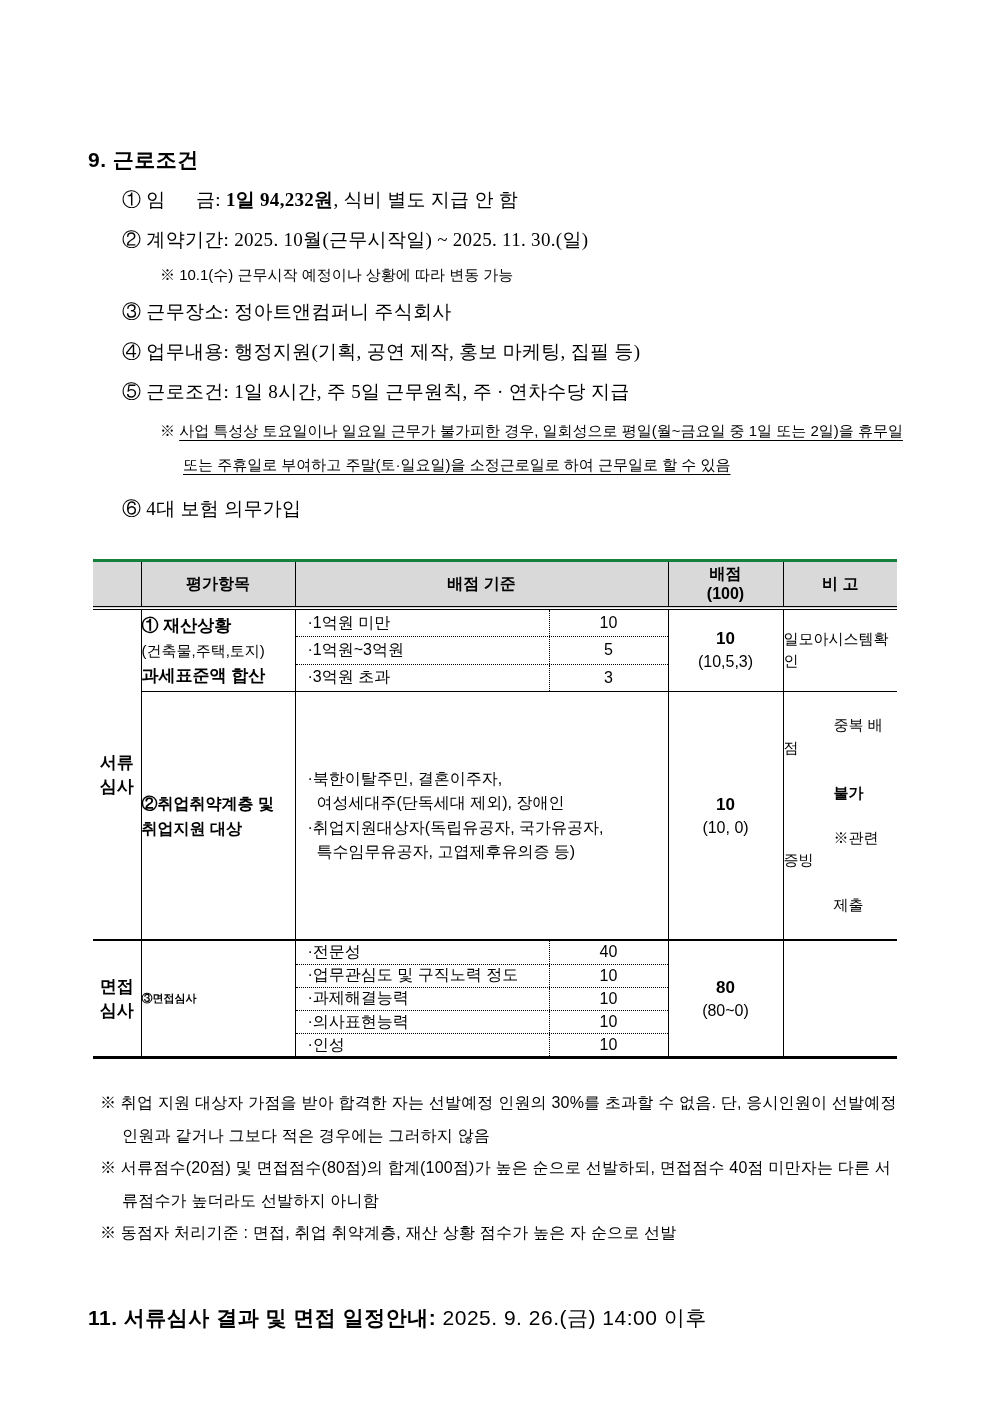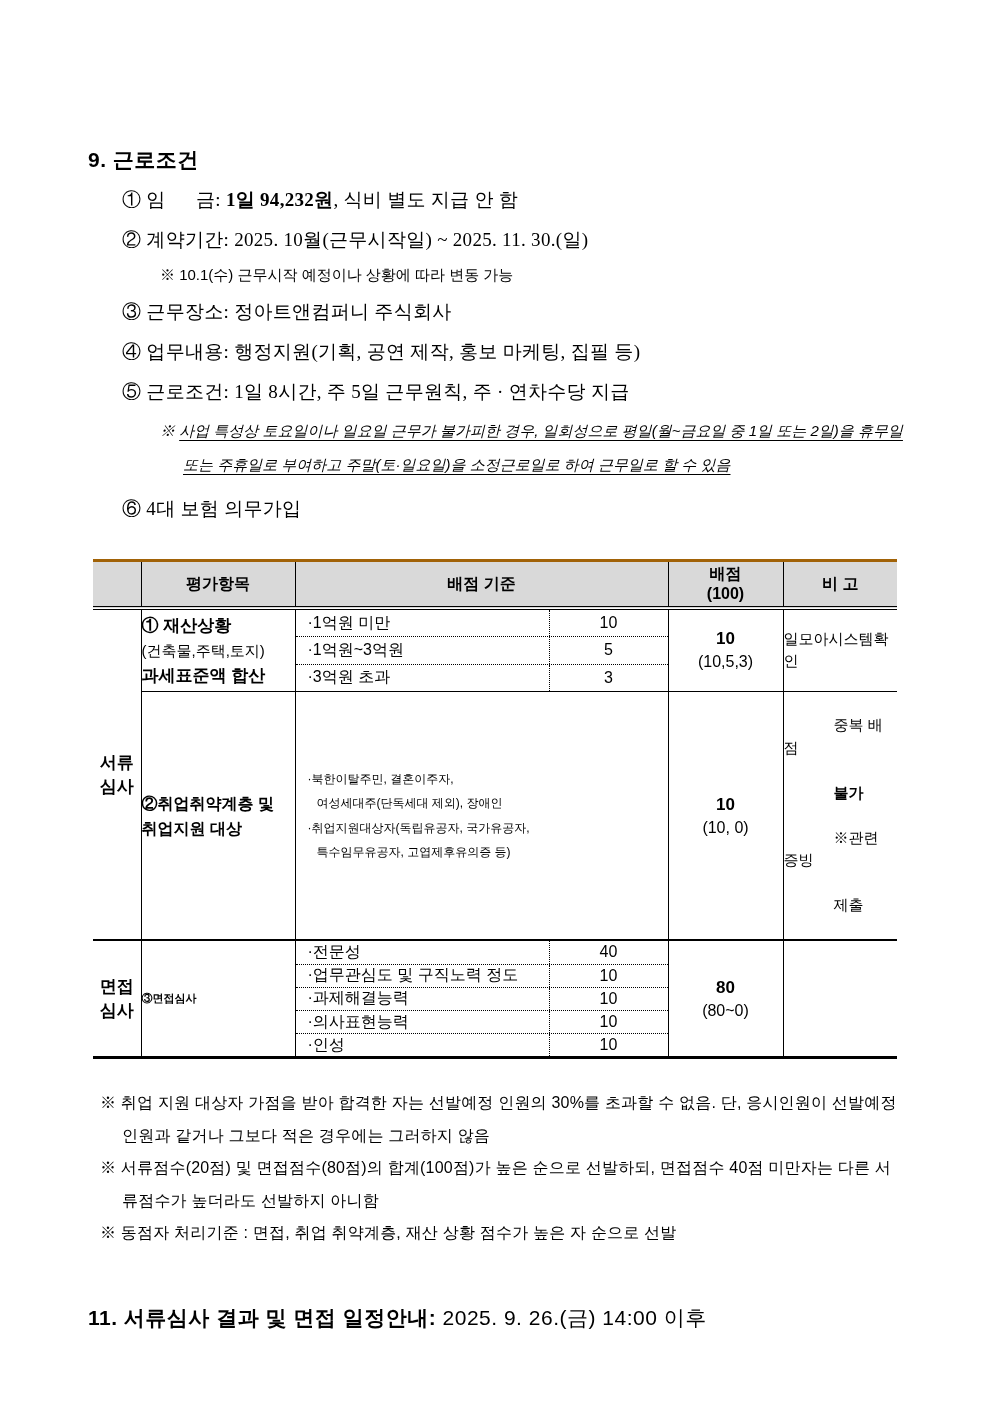--- a/index.html
+++ b/index.html
@@ -33,33 +33,33 @@
   .subnote{
     font-family:"Liberation Sans", sans-serif;
     font-size:15px;line-height:21px;
     margin:11px 0 0 72px;
     white-space:pre-wrap;
   }
   .subnote-hang{
     font-family:"Liberation Sans", sans-serif;
     font-size:15px;line-height:34px;
     margin:9px 0 0 72px;
-    padding-left:23px;text-indent:-23px;font-style:italic;
+    padding-left:23px;text-indent:-23px;
   }
   .subnote-hang .ul{
     text-decoration:underline;
     text-underline-offset:4px;
   }
   
   .score-table{
     border-collapse:collapse;
     table-layout:fixed;
     width:804px;
     margin:37px 0 0 5px;
-    border-top:3px solid #a16207;
+    border-top:3px solid #15803d;
     border-bottom:3px solid #000;
     font-family:"Liberation Sans", sans-serif;
     font-size:16px;
   }
   .score-table th{
     background:#d9d9d9;
     font-weight:bold;
     font-size:16px;
     height:44px;
     border-bottom:4px double #000;
@@ -78,21 +78,21 @@
   }
   .cell-item{padding:4px 4px 4px 8px;line-height:25px;font-size:16px;}
   .cell-item .bld{font-weight:bold;font-size:17px;display:block;}
   .cell-item .reg{font-weight:normal;font-size:15px;display:block;}
   .sub{display:flex;align-items:center;}
   .sub .crit{flex:1;padding-left:12px;white-space:pre-wrap;}
   .sub .pts{width:118px;align-self:stretch;display:flex;align-items:center;justify-content:center;border-left:1px dotted #000;}
   .sub-dot{border-bottom:1px dotted #000;}
   .r1 .sub{height:26.3px;}
   .r3 .sub{height:22.2px;}
-  .cell-lines{padding:6px 2px 6px 12px;line-height:24.5px;font-size:12px;}
+  .cell-lines{padding:6px 2px 6px 12px;line-height:24.5px;font-size:16px;}
   .cell-lines .cont{padding-left:9px;}
   .cell-score{text-align:center;line-height:23px;}
   .cell-score .num{font-weight:bold;font-size:17px;display:block;}
   .cell-score .rng{font-size:16px;display:block;}
   .cell-note{padding:4px 2px 4px 10px;font-size:15px;line-height:22.5px;white-space:pre-wrap;}
   .cell-note .bld{font-weight:bold;}
   
   .tnotes{margin:28px 0 0 12px;}
   .tnote{
     font-family:"Liberation Sans", sans-serif;

